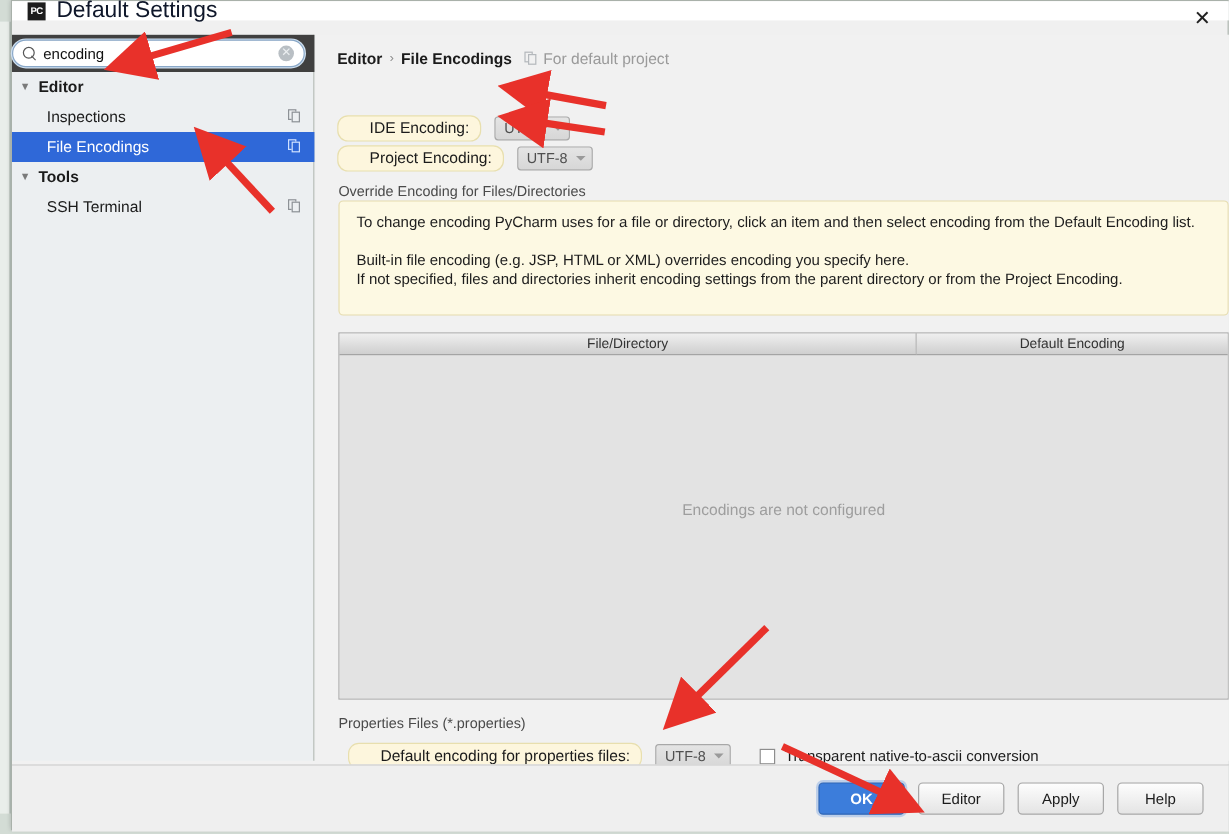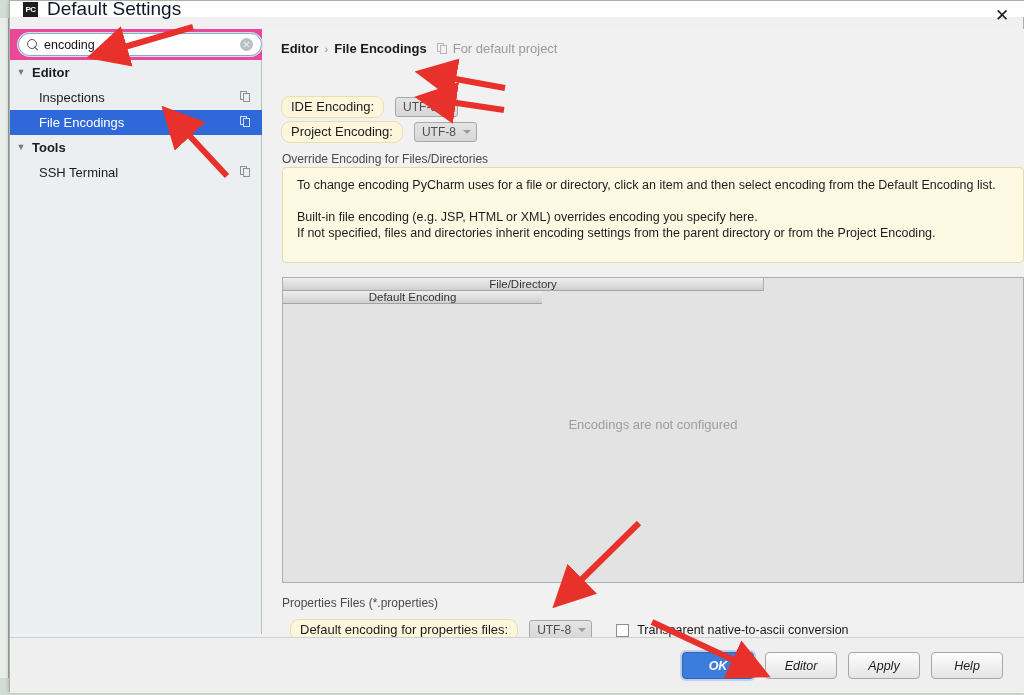--- a/index.html
+++ b/index.html
@@ -59,22 +59,22 @@
   }
 
   
   .sidebar {
     position: absolute; left: 0; top: 0; width: 252px; height: 605px;
     background: #eceff1;
     border-right: 1px solid #b9bfb9;
   }
   .search-wrap {
     position: absolute; left: 0; top: 0; width: 252px; height: 31px;
-    background: #ec4899;
-    display: flex; align-items: center; justify-content: flex-end;
+    background: #404040;
+    display: flex; align-items: center; justify-content: flex-start;
   }
   .search-box {
     position: relative;
     width: 244px; height: 23px;
     background: #fff;
     border: 1px solid #8aa8c8;
     border-radius: 12px;
     box-shadow: 0 0 0 1px #cfe0f0;
     display: flex; align-items: center;
   }
@@ -156,21 +156,21 @@
   .bc-note-ico i.b { left: 3px; top: 2px; width: 7px; height: 9px; }
   .bc-note { color: #9a9a9a; font-size: 13px; }
 
   .field-row {
     position: absolute; display: flex; align-items: center;
   }
   .hl-label {
     background: #fdf6dd;
     border: 1px solid #e8dfae;
     border-radius: 9px;
-    padding: 2px 9px 3px 9px;
+    padding: 2px 9px 3px 26px;
     font-size: 13px; color: #1b1b1b;
     white-space: nowrap;
   }
   .combo {
     margin-left: 11px;
     height: 20px; min-width: 62px;
     background: linear-gradient(#e4e4e4,#d7d7d7);
     border: 1px solid #a8a8a8;
     border-radius: 3px;
     display: flex; align-items: center; 
@@ -197,21 +197,21 @@
   .info-panel p { margin: 0; font-size: 12.5px; color: #1d1d1d; line-height: 16px; }
   .info-gap { height: 16px; }
 
   
   .table-wrap {
     position: absolute; left: 272px; top: 248px;
     width: 742px; height: 306px;
     border: 1px solid #aeaeae;
     background: #e3e3e3;
   }
-  .thead { display: flex; height: 18px; flex-direction: column; }
+  .thead { display: flex; height: 18px; }
   .th {
     background: linear-gradient(#efefef,#cfcfcf);
     border-right: 1px solid #b0b0b0;
     border-bottom: 1px solid #a4a4a4;
     font-size: 11.5px; color: #333;
     display: flex; align-items: center; justify-content: center;
   }
   .th.c1 { width: 481px; }
   .th.c2 { width: 259px; border-right: none; }
   .tbody {
@@ -229,21 +229,21 @@
   }
   .chk-label { font-size: 12.5px; color: #1b1b1b; }
 
   
   .footer {
     position: absolute; left: 0; top: 636px; width: 1015px; height: 56px;
     background: #efefef; border-top: 1px solid #d0d0d0;
   }
   .btn-row {
     position: absolute; right: 22px; top: 14px;
-    display: flex; gap: 11px; font-style: italic;
+    display: flex; gap: 11px;
   }
   .btn {
     height: 27px; min-width: 72px; padding: 0 14px;
     border-radius: 4px;
     font-size: 12.5px;
     display: flex; align-items: center; justify-content: center;
     background: linear-gradient(#fdfdfd,#e4e4e4);
     border: 1px solid #a7a7a7;
     color: #1b1b1b;
   }

